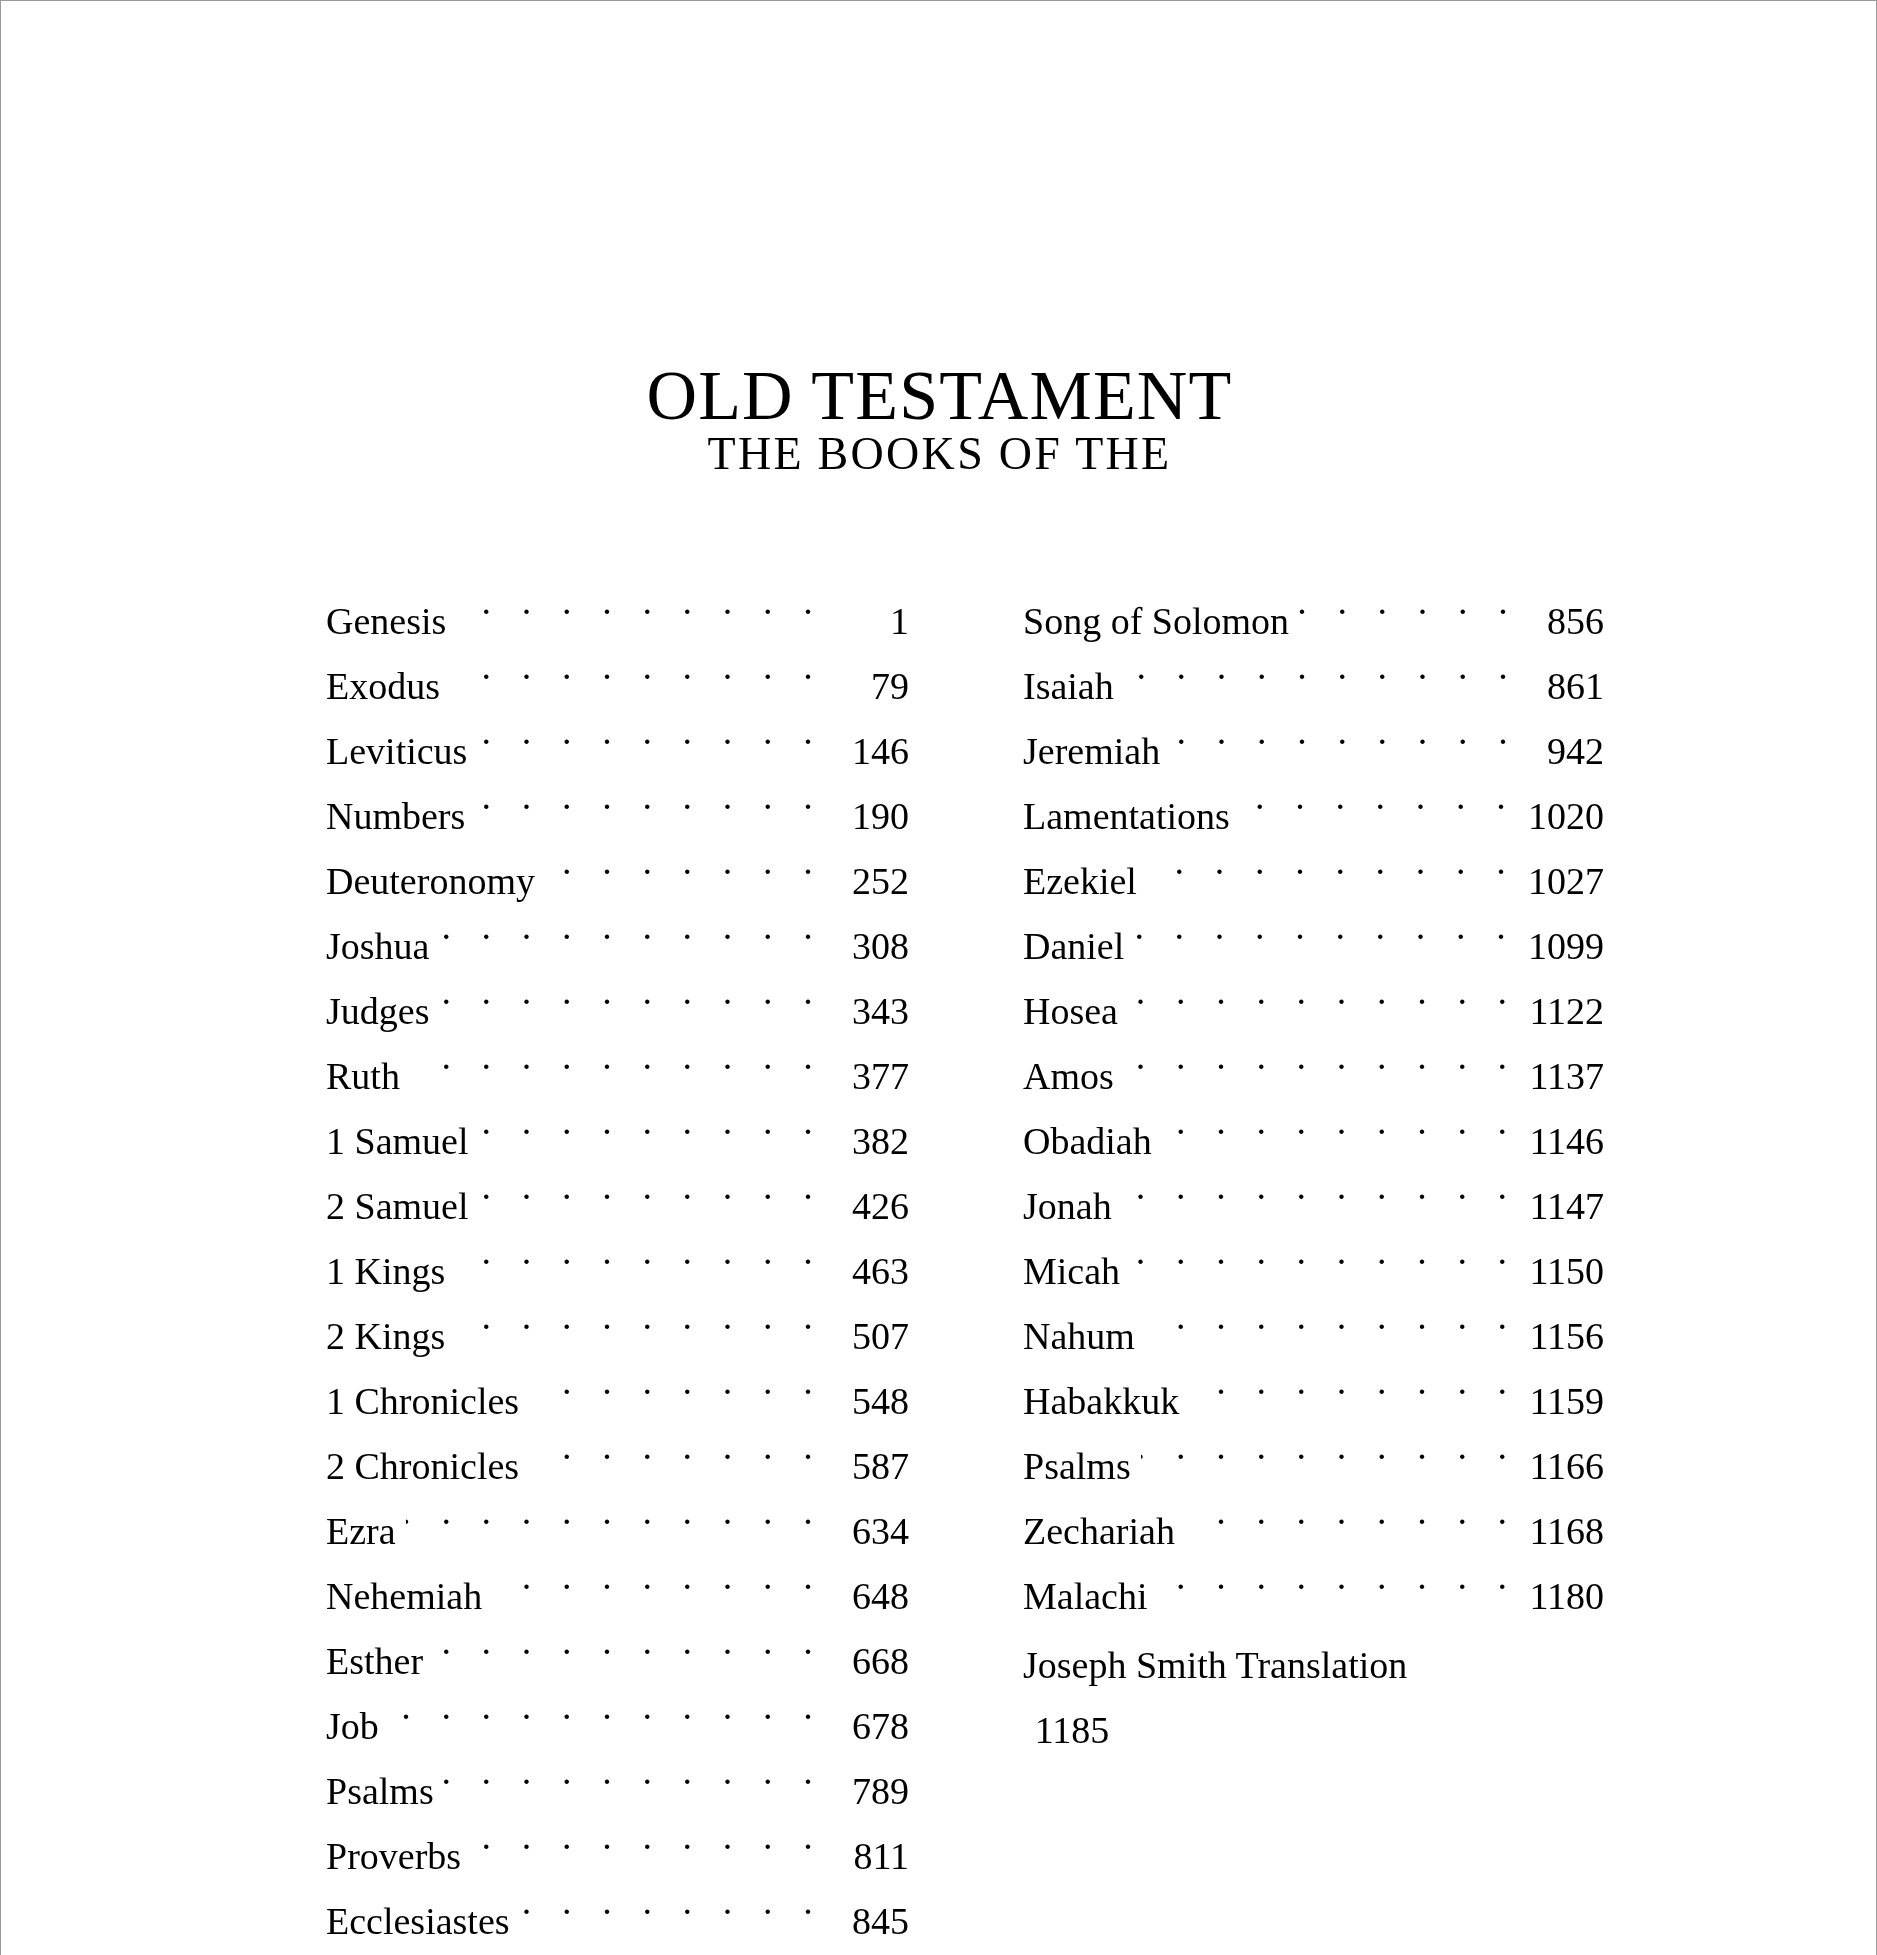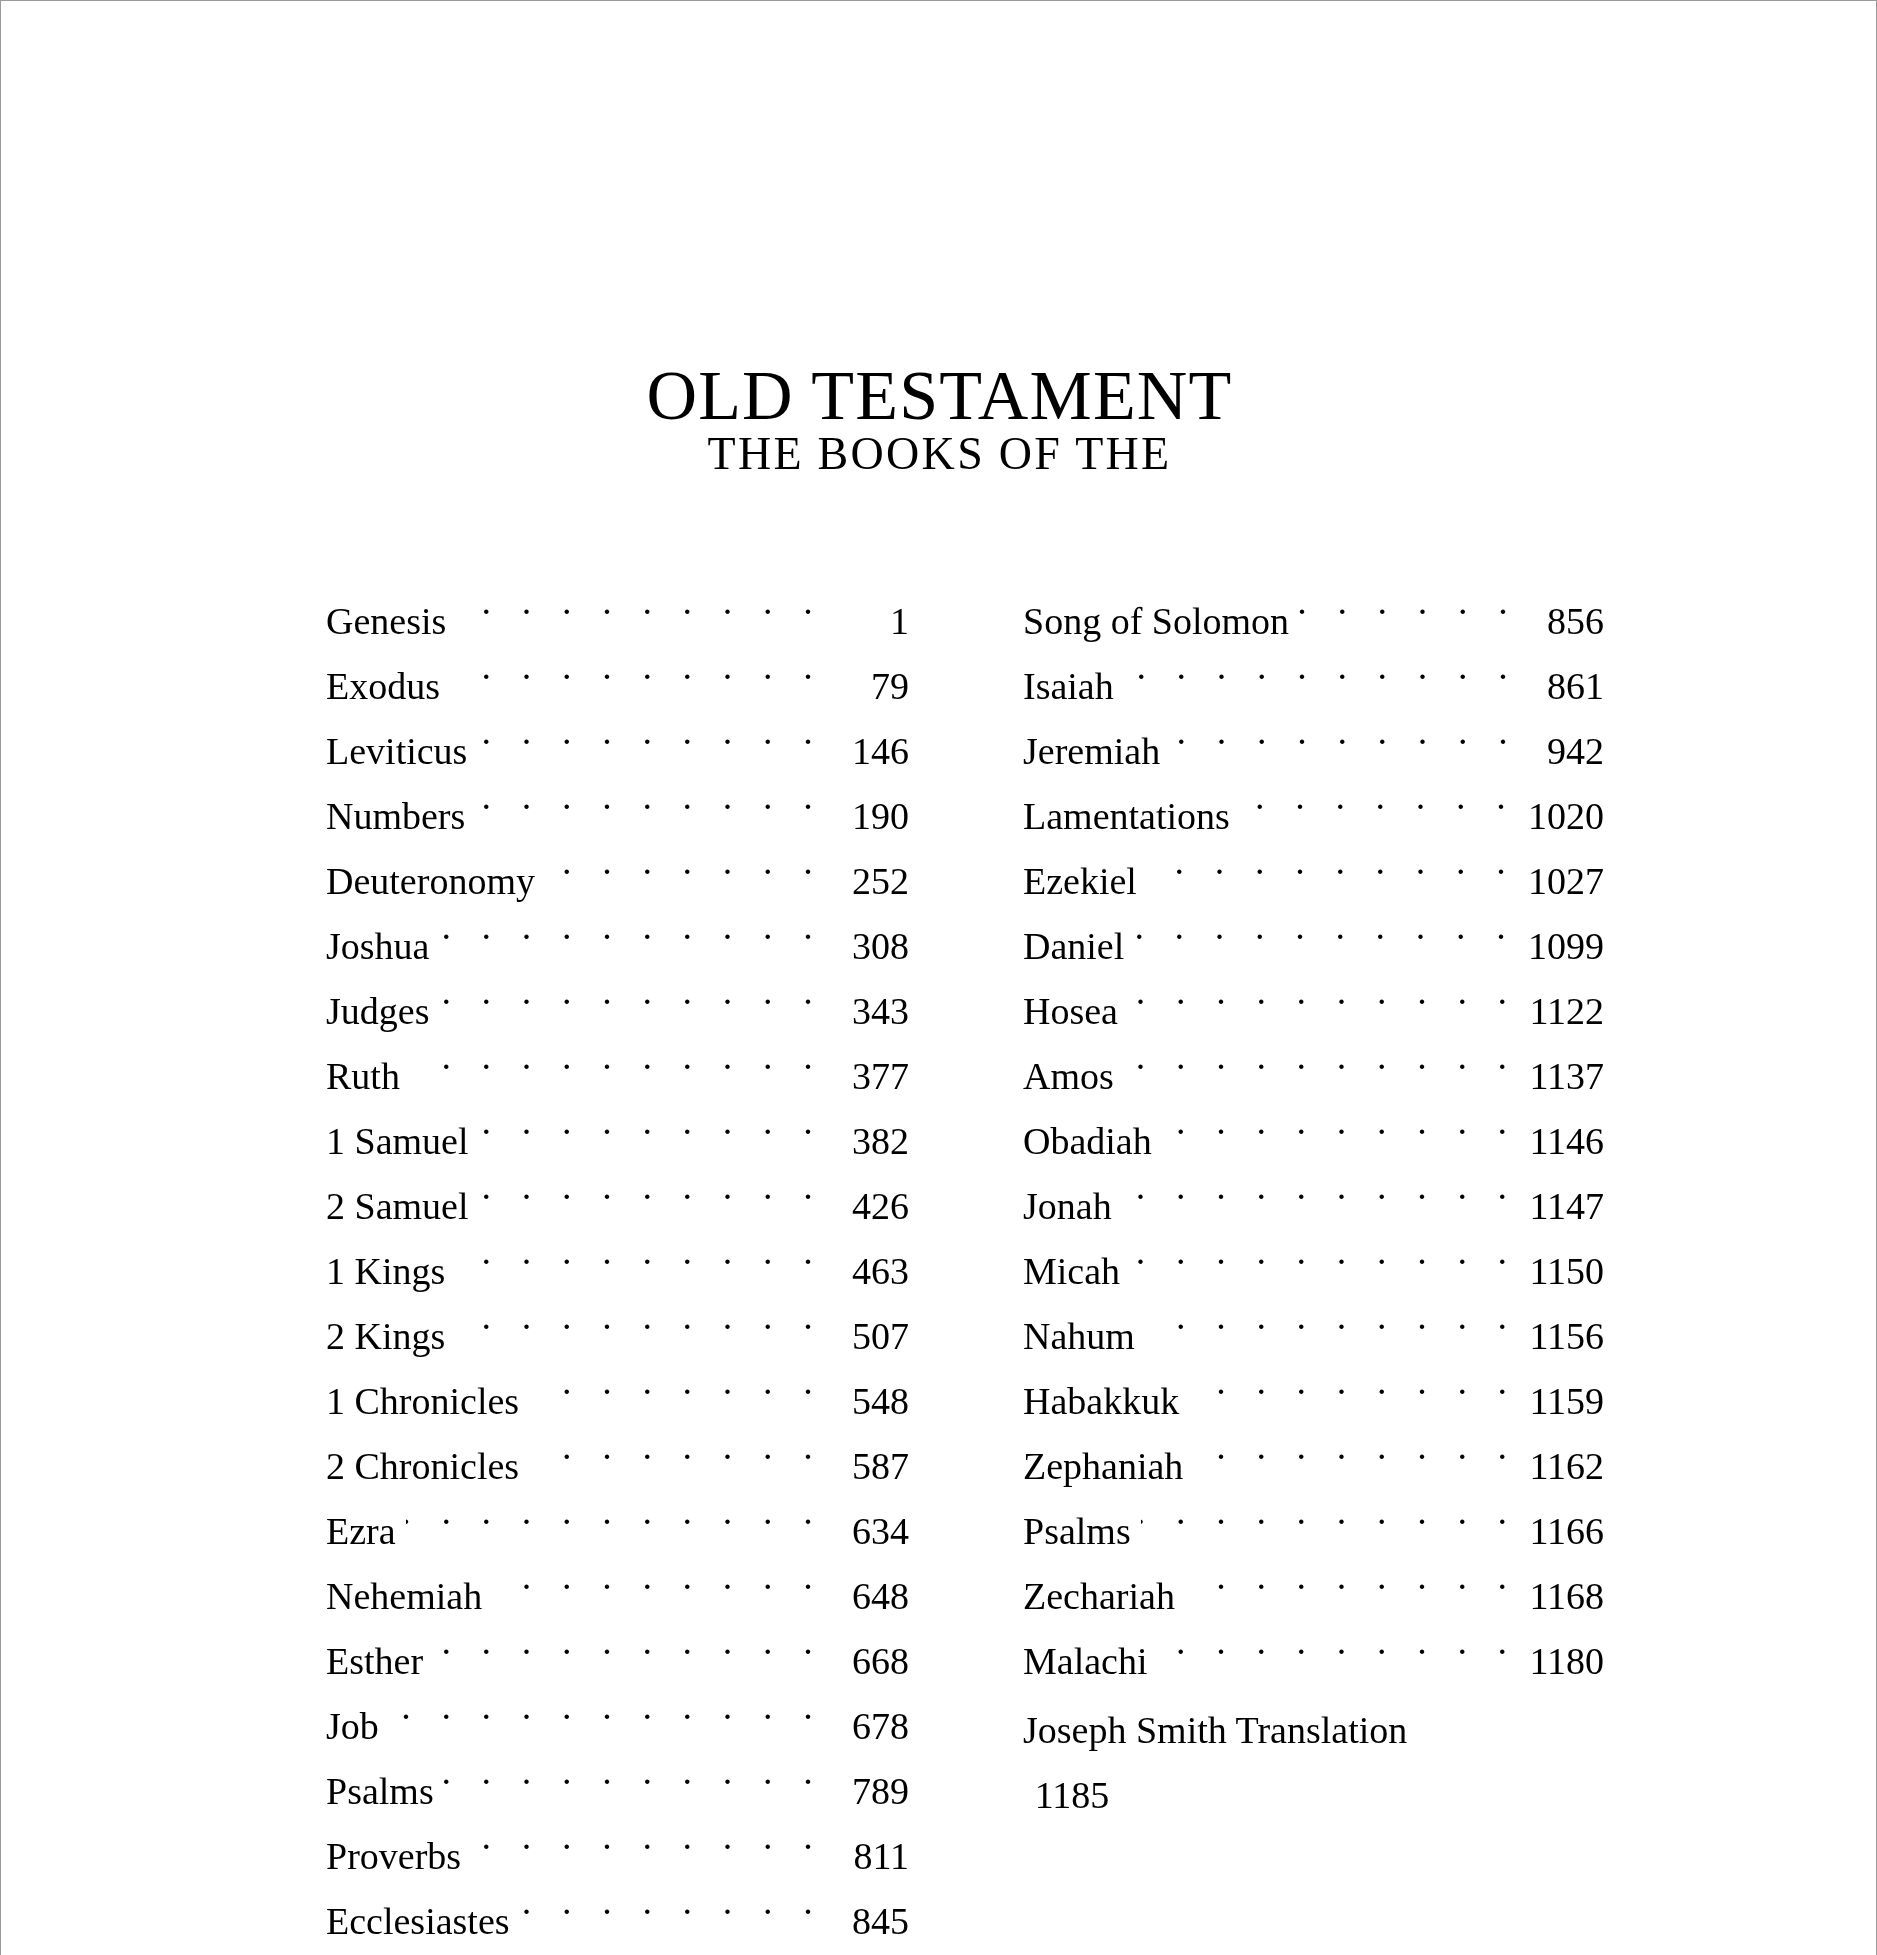--- a/index.html
+++ b/index.html
@@ -268,25 +268,20 @@
         <span class="book-name">Nahum</span>
         <span class="leaders"></span>
         <span class="page-number">1156</span>
       </div>
       <div class="toc-row">
         <span class="book-name">Habakkuk</span>
         <span class="leaders"></span>
         <span class="page-number">1159</span>
       </div>
       <div class="toc-row">
-        <span class="book-name">Zephaniah</span>
-        <span class="leaders"></span>
-        <span class="page-number">1162</span>
-      </div>
-      <div class="toc-row">
         <span class="book-name">Psalms</span>
         <span class="leaders"></span>
         <span class="page-number">1166</span>
       </div>
       <div class="toc-row">
         <span class="book-name">Zechariah</span>
         <span class="leaders"></span>
         <span class="page-number">1168</span>
       </div>
       <div class="toc-row">

